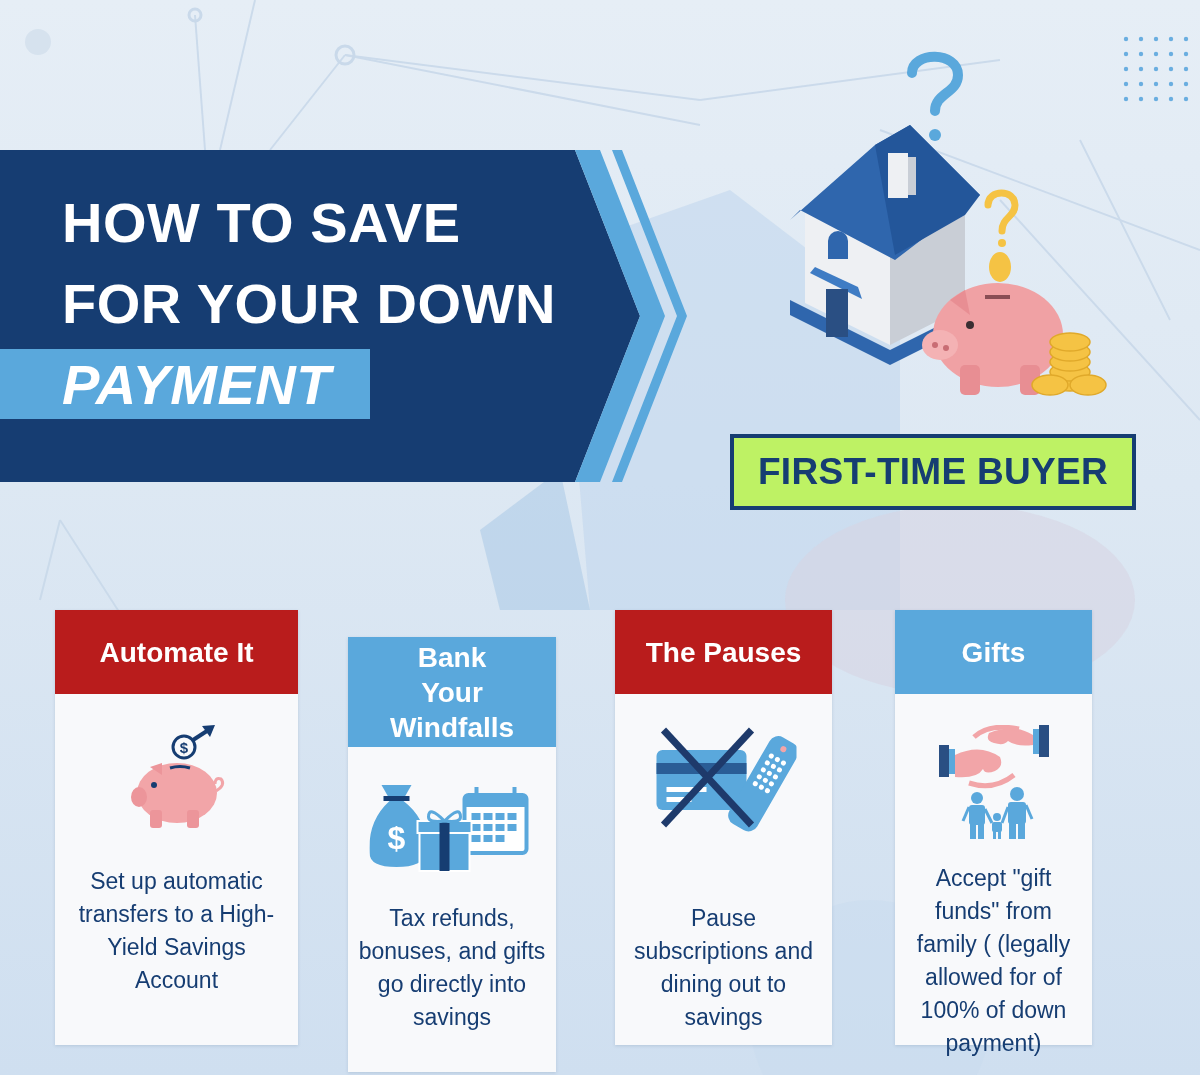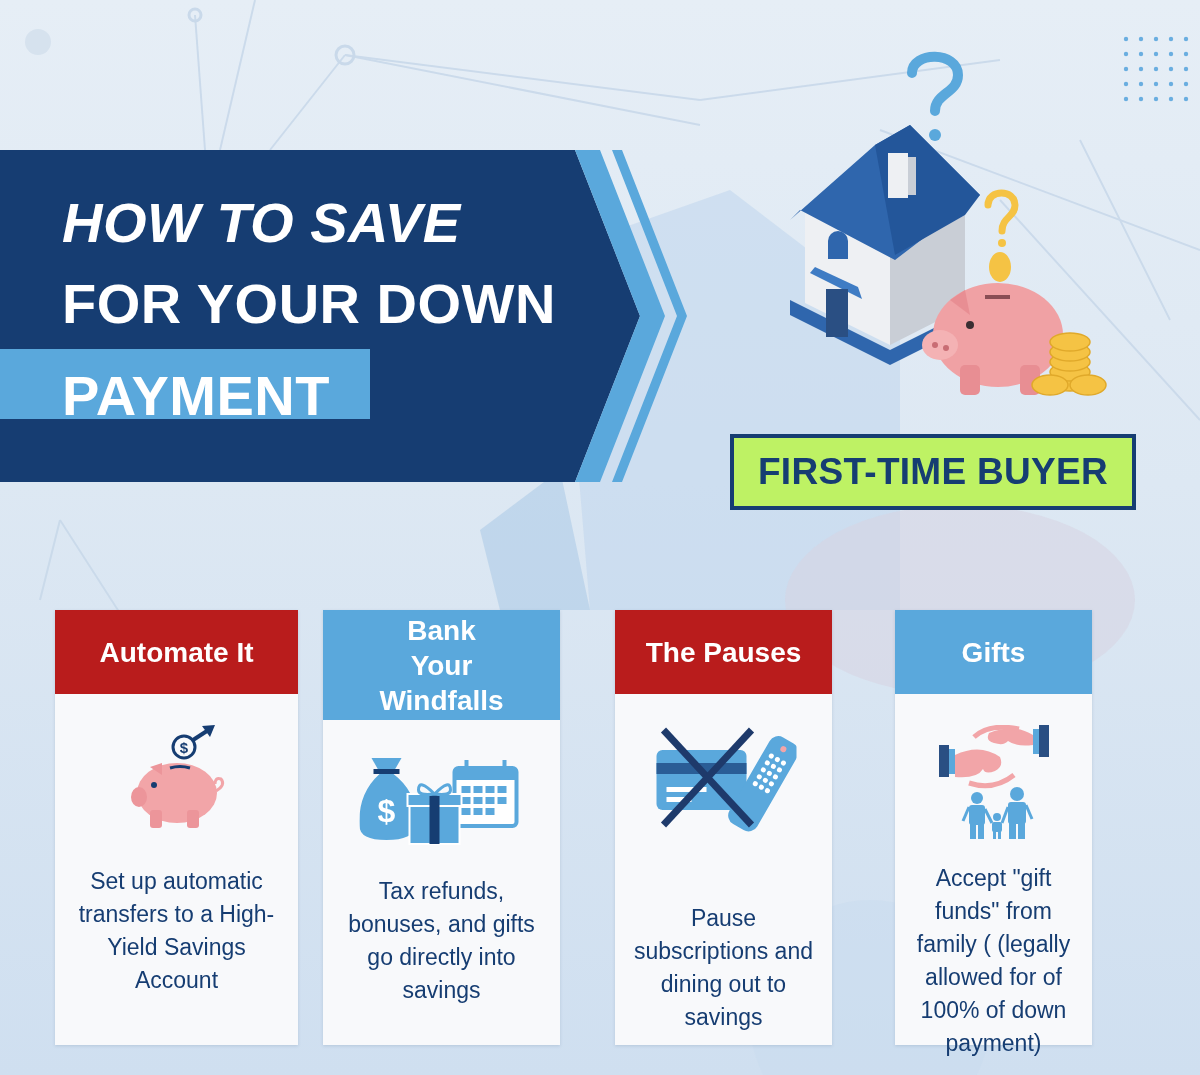--- a/index.html
+++ b/index.html
@@ -5,24 +5,24 @@
   * { box-sizing: border-box; margin: 0; padding: 0; }
   html, body { width: 1200px; height: 1075px; overflow: hidden; }
   body {
     position: relative;
     font-family: "Liberation Sans", sans-serif;
     background: linear-gradient(180deg, #e6eef6 0%, #dde8f3 45%, #cfdff0 100%);
   }
   .bg-svg { position: absolute; left: 0; top: 0; width: 1200px; height: 1075px; }
   .banner-svg { position: absolute; left: 0; top: 150px; width: 700px; height: 332px; }
   .title { position: absolute; left: 62px; color: #ffffff; font-weight: 700; font-size: 56px; letter-spacing: 0.5px; line-height: 1; }
-  .title.l1 { top: 195px; font-style: italic; }
+  .title.l1 { top: 195px; }
   .title.l2 { top: 276px; }
   .title-hl { position: absolute; left: 0; top: 349px; width: 370px; height: 70px; background: #5aa8dc; }
-  .title.l3 { top: 368px; }
+  .title.l3 { top: 357px; font-style: italic; }
   .hero-svg { position: absolute; left: 770px; top: 45px; width: 350px; height: 360px; }
   .dots { position: absolute; left: 1120px; top: 33px; width: 70px; height: 70px; }
   .ftb {
     position: absolute; left: 730px; top: 434px; width: 406px; height: 76px;
     background: #bef264; border: 4px solid #163d72;
     display: flex; align-items: center; justify-content: center;
     color: #163d72; font-weight: 700; font-size: 37px; letter-spacing: 0.3px;
   }
   .card {
     position: absolute; top: 610px; height: 435px; background: #f8f9fb;
@@ -174,21 +174,21 @@
     <rect x="65" y="85" width="12" height="18" rx="3" fill="#ec959a"></rect>
     <ellipse cx="17" cy="72" rx="8" ry="10" fill="#ec959a"></ellipse>
     <circle cx="32" cy="60" r="3" fill="#163d72"></circle>
     <polygon points="28,42 40,38 40,50" fill="#ec959a"></polygon>
     <path d="M48 43 q10 -3 20 0" stroke="#163d72" stroke-width="3" fill="none"></path>
     <path d="M94 66 q10 -6 5 -12 q-6 -2 -6 5" stroke="#f2a5a8" stroke-width="3" fill="none"></path>
   </svg>
   <div class="card-text" style="top:255px;">Set up automatic transfers to a High-Yield Savings Account</div>
 </div>
 
-<div class="card" style="left:323px; width:237px;">
+<div class="card" style="left:348px; width:208px;margin-top:27px;">
   <div class="card-head light" style="height:110px; padding:0 50px;">Bank Your Windfalls</div>
   <svg class="card-icon" style="top:140px; width:165px; height:95px;" viewBox="0 0 165 95">
     <path d="M12 8 h30 l-8 14 h-14 z" fill="#5aa8dc"></path>
     <rect x="14" y="19" width="26" height="5" fill="#163d72"></rect>
     <path d="M20 24 h14 q26 20 22 52 q-2 14 -29 14 q-27 0 -27 -14 q-2 -32 20 -52 z" fill="#5aa8dc"></path>
     <text x="27" y="72" text-anchor="middle" font-size="32" font-weight="700" fill="#ffffff" font-family="Liberation Sans, sans-serif">$</text>
     <rect x="95" y="18" width="62" height="58" rx="4" fill="#ffffff" stroke="#5aa8dc" stroke-width="4"></rect>
     <rect x="95" y="18" width="62" height="12" fill="#5aa8dc"></rect>
     <rect x="105" y="10" width="4" height="14" fill="#5aa8dc"></rect>
     <rect x="143" y="10" width="4" height="14" fill="#5aa8dc"></rect>

